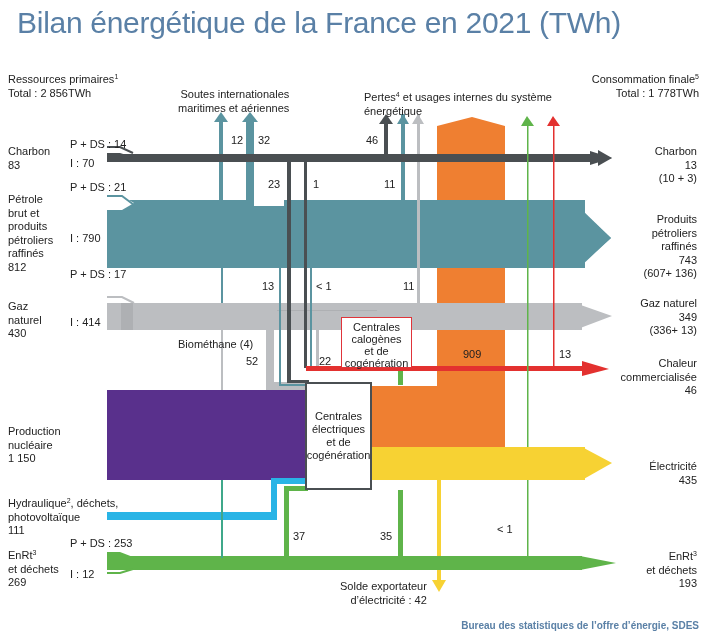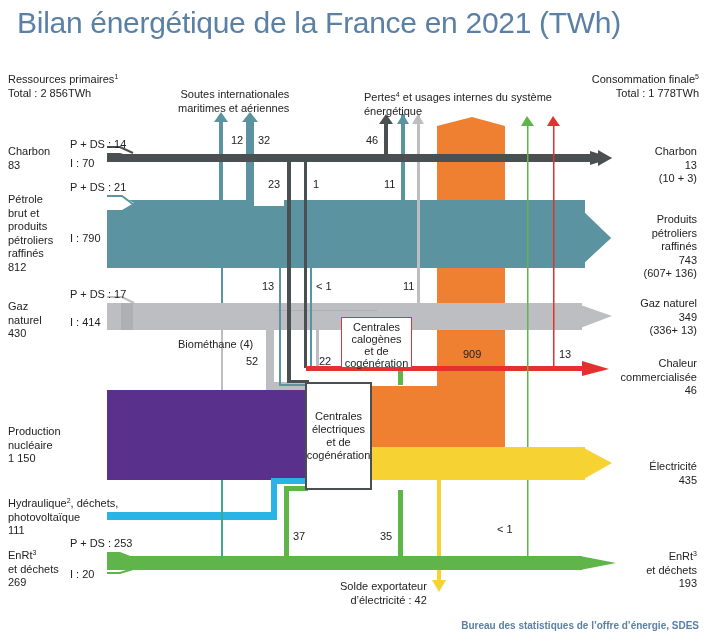--- a/index.html
+++ b/index.html
@@ -128,36 +128,36 @@
 
 <div class="lbl" style="left:8px;top:193px;line-height:13.5px;">
   <span>Pétrole</span><br><span>brut et</span><br><span>produits</span><br><span>pétroliers</span><br><span>raffinés</span><br><span>812</span>
 </div>
 <div class="lbl" style="left:70px;top:181px;">P + DS : 21</div>
 <div class="lbl" style="left:70px;top:232px;">I : 790</div>
 
 <div class="lbl" style="left:8px;top:300px;">
   <span>Gaz</span><br><span>naturel</span><br><span>430</span>
 </div>
-<div class="lbl" style="left:70px;top:288px;">P + DS : 17</div>
+<div class="lbl" style="left:70px;top:268px;">P + DS : 17</div>
 <div class="lbl" style="left:70px;top:316px;">I : 414</div>
 
 <div class="lbl" style="left:8px;top:417px;margin-top:8px;">
   <span>Production</span><br><span>nucléaire</span><br><span>1 150</span>
 </div>
 
 <div class="lbl" style="left:8px;top:494px;">
   <span>Hydraulique</span><sup>2</sup><span>, déchets,</span><br><span>photovoltaïque</span><br><span>111</span>
 </div>
 
 <div class="lbl" style="left:8px;top:546px;">
   <span>EnRt</span><sup>3</sup><br><span>et déchets</span><br><span>269</span>
 </div>
 <div class="lbl" style="left:70px;top:537px;">P + DS : 253</div>
-<div class="lbl" style="left:70px;top:568px;">I : 20</div>
+<div class="lbl" style="left:70px;top:568px;">I : 12</div>
 
 <div class="lbl" style="left:199px;top:134px;margin-left:32px;">12</div>
 <div class="lbl" style="left:258px;top:134px;">32</div>
 <div class="lbl" style="left:366px;top:134px;">46</div>
 <div class="lbl" style="left:268px;top:178px;">23</div>
 <div class="lbl" style="left:313px;top:178px;">1</div>
 <div class="lbl" style="left:384px;top:178px;">11</div>
 <div class="lbl" style="left:262px;top:280px;">13</div>
 <div class="lbl" style="left:316px;top:280px;">&lt; 1</div>
 <div class="lbl" style="left:403px;top:280px;">11</div>

